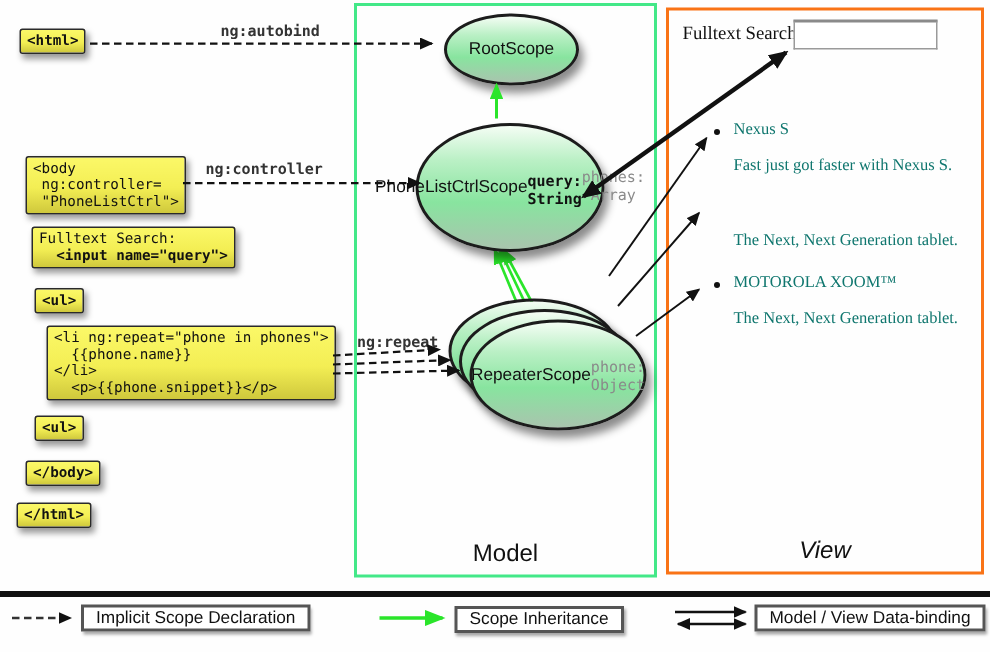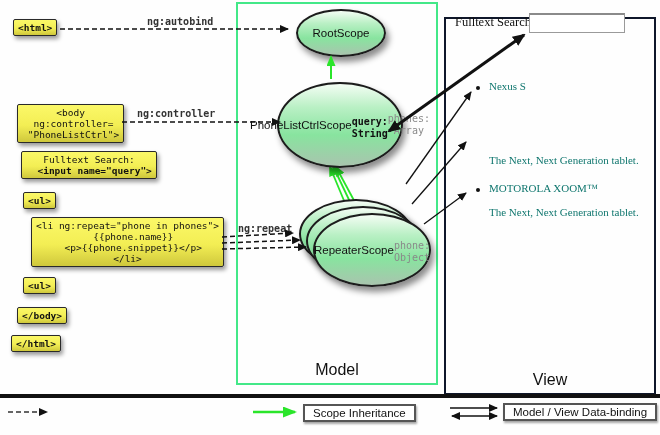--- a/index.html
+++ b/index.html
@@ -1,30 +1,30 @@
 <!DOCTYPE html>
 <html><head>
 <meta charset="utf-8">
 <style>
   html,body{margin:0;padding:0;background:#ffffff;}
   .stage{position:relative;width:660px;height:435px;background:#fefefe;overflow:hidden;
          font-family:"Liberation Sans",sans-serif;}
   .col{position:absolute;background:transparent;z-index:1;}
   .col-template{left:6px;top:5px;width:218px;height:374px;border:2px solid #f2ec52;}
   .col-model{left:236px;top:2px;width:198px;height:379px;border:2px solid #43e888;}
-  .col-view{left:444px;top:17px;width:208px;height:374px;border:2px solid #0f172a;}
+  .col-view{left:444px;top:5px;width:208px;height:374px;border:2px solid #f97316;font-style:italic;}
   .col-label{position:absolute;bottom:4px;left:0;width:100%;text-align:center;
              font-size:16px;color:#111;}
   svg.layer{position:absolute;left:0;top:0;z-index:2;pointer-events:none;}
   svg#over{z-index:4;}
   .codebox{position:absolute;z-index:3;background:linear-gradient(180deg,#fbf868 0%,#f3ee54 55%,#cfc83c 100%);
            border:1px solid #2a2a2a;border-radius:2px;padding:2px 4px;
            font-family:"DejaVu Sans Mono","Liberation Mono",monospace;font-size:9.5px;line-height:11px;
            color:#111;box-shadow:2px 3px 4px rgba(0,0,0,0.40);}
-  .codebox .code-line{white-space:pre;text-align:center;}
+  .codebox .code-line{white-space:pre;}
   .bold{font-weight:bold;}
   .arrow-label{position:absolute;z-index:3;font-family:"DejaVu Sans Mono","Liberation Mono",monospace;
                font-size:10px;font-weight:bold;color:#333;white-space:pre;}
   .ellipse{position:absolute;z-index:3;border:2px solid #1c1c1c;border-radius:50%;
            background:linear-gradient(180deg,#f4fdf4 0%,#baf0c5 28%,#88e49f 62%,#a9c4ae 100%);
            box-shadow:3px 5px 6px rgba(0,0,0,0.45);
            display:flex;flex-direction:row;align-items:center;justify-content:center;text-align:center;}
   .etitle{font-size:11.5px;line-height:13px;color:#111;}
   .eprop{font-family:"DejaVu Sans Mono","Liberation Mono",monospace;font-size:10px;line-height:12px;}
   .eprop.bold{color:#111;}
@@ -90,22 +90,22 @@
     <div class="code-line bold">  &lt;input name="query"&gt;</div>
   </div>
 
   <div class="codebox bold" style="left:23px;top:192px">
     <div class="code-line">&lt;ul&gt;</div>
   </div>
 
   <div class="codebox" style="left:31px;top:217px">
     <div class="code-line">&lt;li ng:repeat="phone in phones"&gt;</div>
     <div class="code-line">  {{phone.name}}</div>
+    <div class="code-line">&lt;/li&gt;</div>
     <div class="code-line">  &lt;p&gt;{{phone.snippet}}&lt;/p&gt;</div>
-    <div class="code-line">&lt;/li&gt;</div>
   </div>
 
   <div class="codebox bold" style="left:23px;top:277px">
     <div class="code-line">&lt;ul&gt;</div>
   </div>
 
   <div class="codebox bold" style="left:17px;top:307px">
     <div class="code-line">&lt;/body&gt;</div>
   </div>
 
@@ -134,24 +134,26 @@
   <div class="ellipse" style="left:313px;top:213px;width:114px;height:70px">
     <div class="etitle">Repeater</div>
     <div class="etitle">Scope</div>
     <div class="eprop gray" style="margin-top:4px">phone: Object</div>
   </div>
 
   <div class="vlabel">Fulltext Search:</div>
   <input class="vsearch-input" type="text" style="">
 
   <div class="vtitle" style="top:80px">Nexus S</div>
+  <div class="vdesc" style="top:104px">Fast just got faster with Nexus S.</div>
   <div class="vdesc" style="top:154px">The Next, Next Generation tablet.</div>
   <div class="vtitle" style="top:182px">MOTOROLA XOOM™</div>
   <div class="vdesc" style="top:206px">The Next, Next Generation tablet.</div>
 
+  <div class="legend-box" style="left:54px;top:403px">Implicit Scope Declaration</div>
   <div class="legend-box" style="left:503px;top:403px">Model / View Data-binding</div>
   <div class="legend-box" style="left:303px;top:404px">Scope Inheritance</div>
 
   <svg id="over" class="layer" width="660" height="435">
     <defs>
       <marker id="mB2" markerUnits="userSpaceOnUse" markerWidth="9" markerHeight="8" refX="8" refY="4" orient="auto-start-reverse">
         <path d="M0,0 L9,4 L0,8 z" fill="#111"></path>
       </marker>
       <marker id="mBBig" markerUnits="userSpaceOnUse" markerWidth="13" markerHeight="11" refX="11" refY="5.5" orient="auto-start-reverse">
         <path d="M0,0 L13,5.5 L0,11 z" fill="#111"></path>

